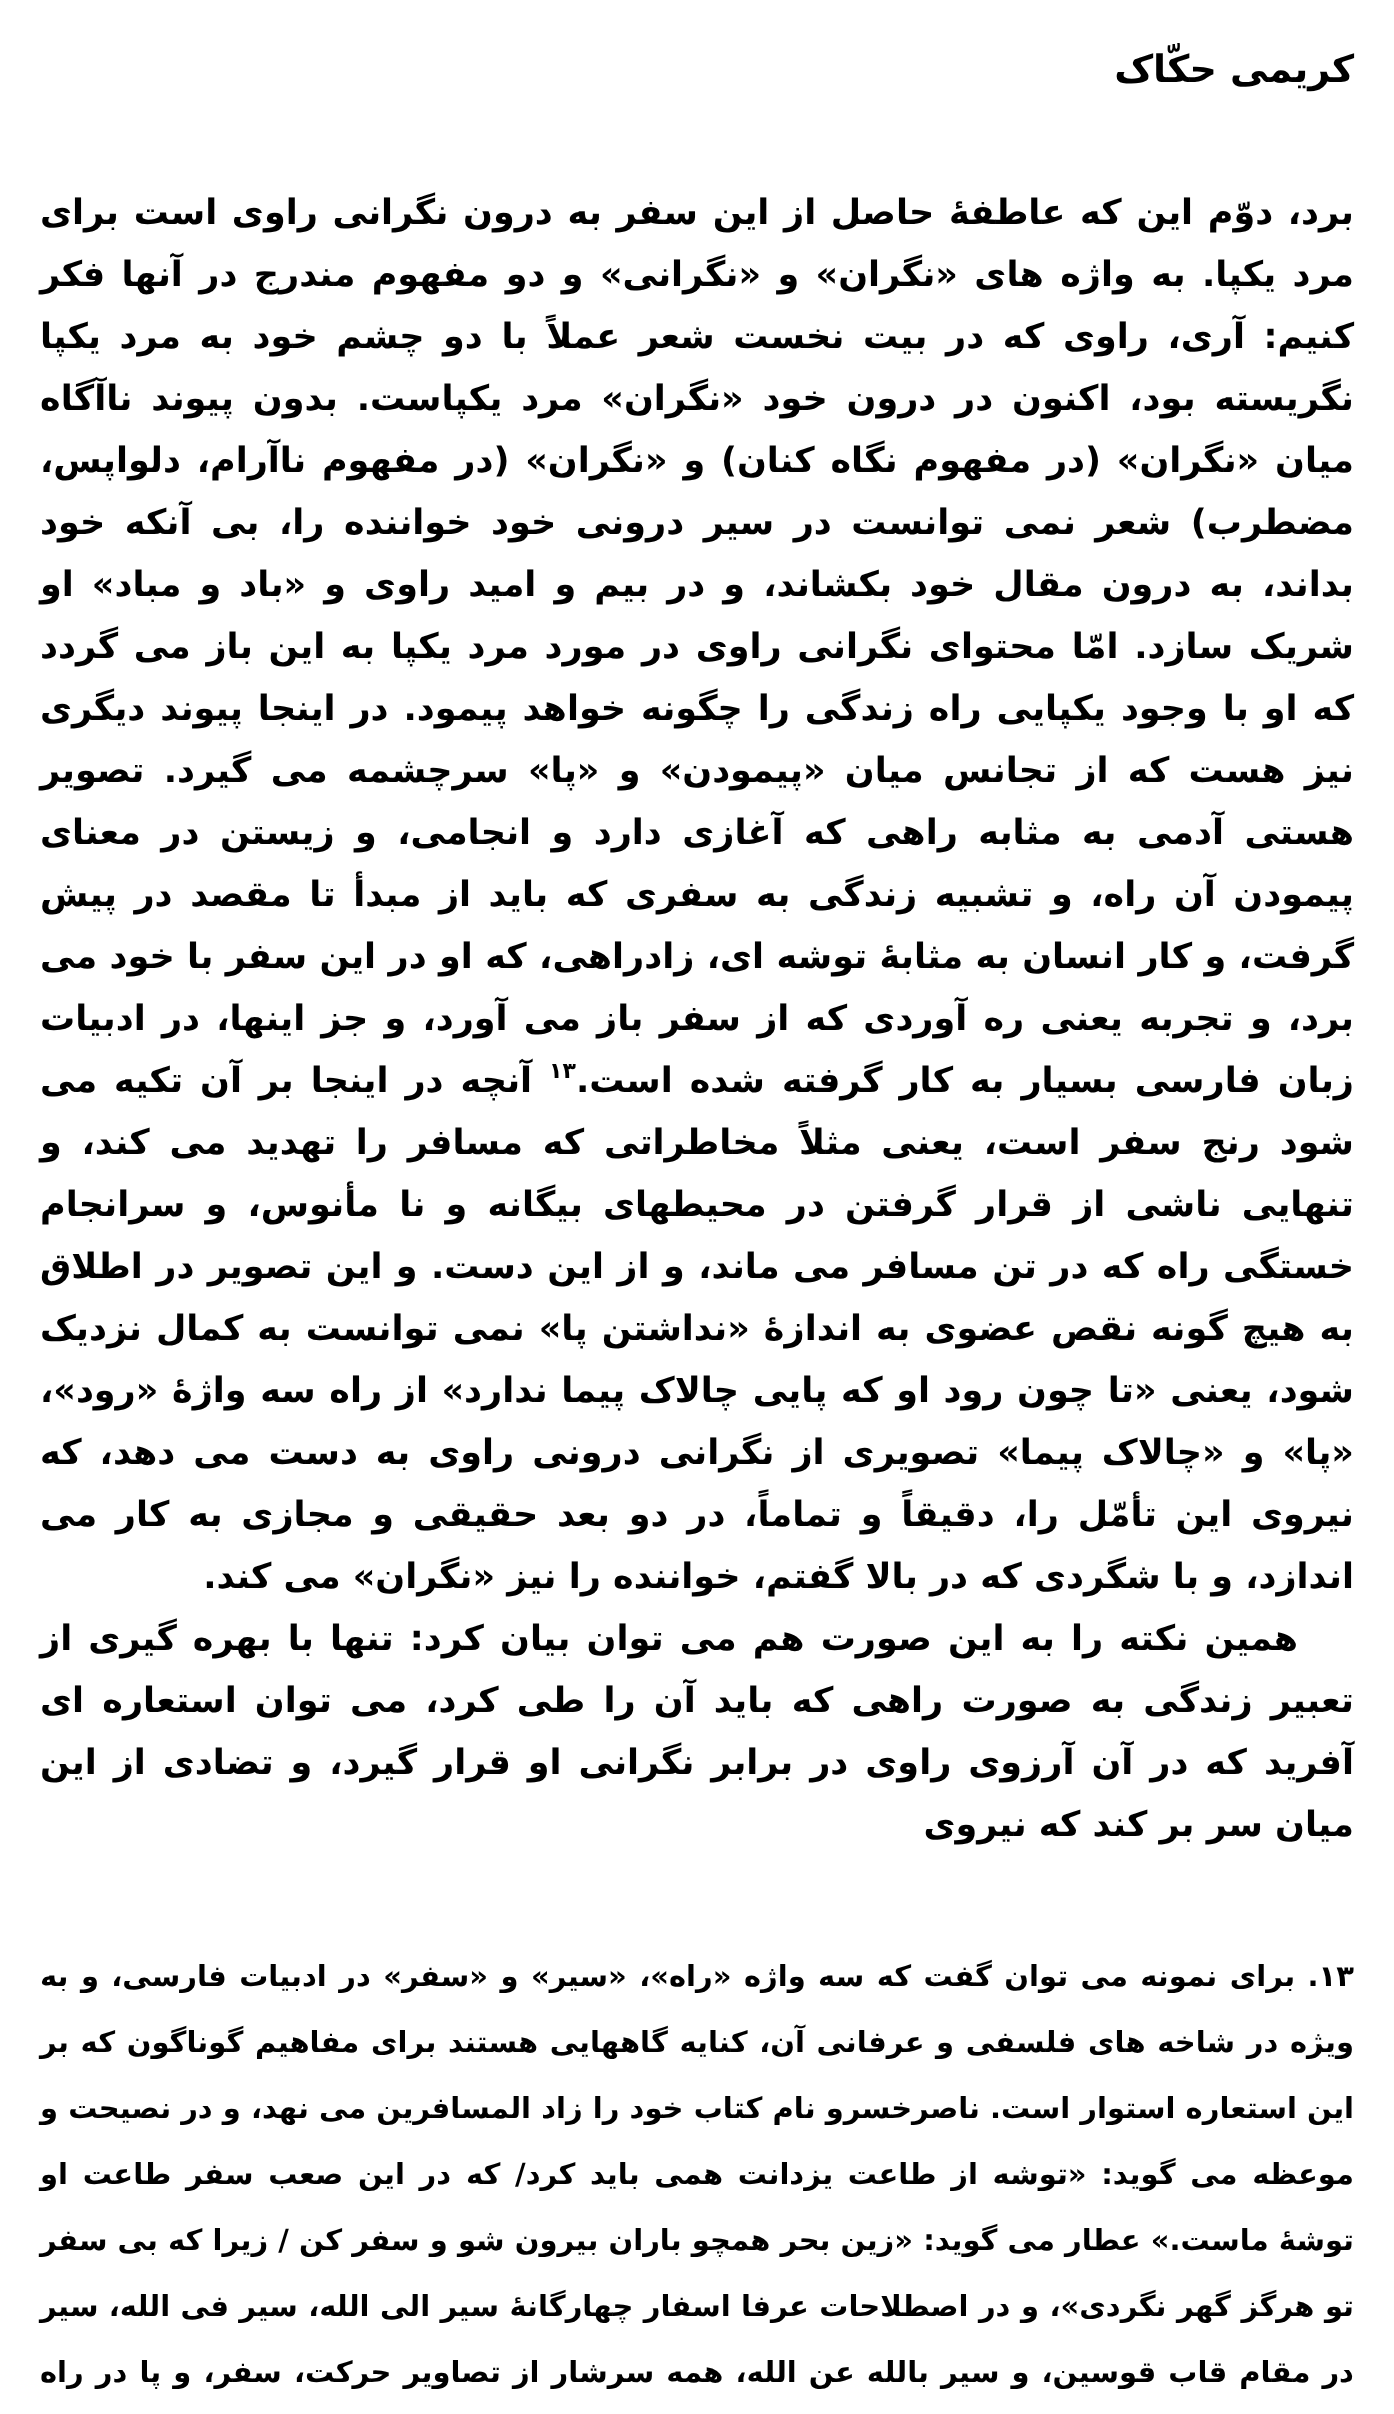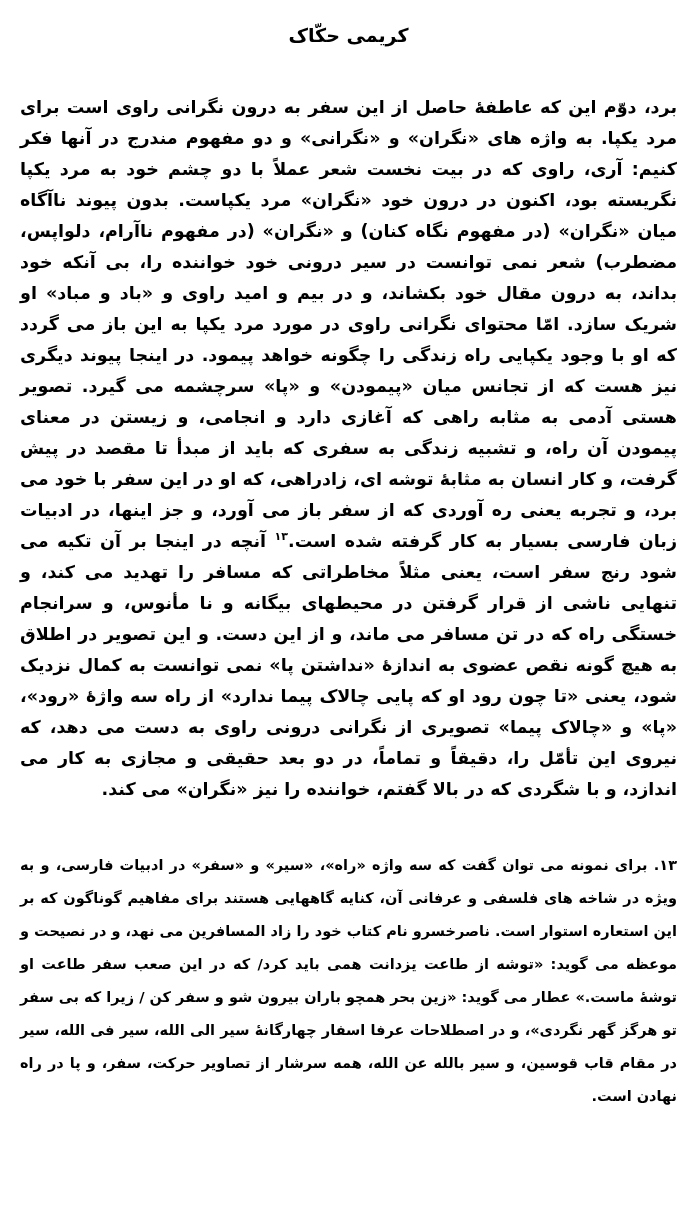--- a/index.html
+++ b/index.html
@@ -14,21 +14,21 @@
     font-family: "DejaVu Sans", sans-serif;
     direction: rtl;
   }
   .page {
     box-sizing: border-box;
     width: 697px;
     min-height: 1207px;
     padding: 24px 20px 10px 20px;
   }
   .running-head {
-    text-align: center;
+    text-align: right;
     font-size: 19px;
     font-weight: bold;
     letter-spacing: 0.5px;
     margin-bottom: 46px;
   }
   .body-text {
     font-size: 17.5px;
     font-weight: bold;
     line-height: 31px;
     text-align: justify;
@@ -60,19 +60,20 @@
 </style>
 </head>
 <body>
 
 <div class="page">
 
   <div class="running-head">کریمی حکّاک</div>
 
   <div class="body-text">
     <p><span>برد، دوّم این که عاطفهٔ حاصل از این سفر به درون نگرانی راوی است برای مرد یکپا. به واژه های «نگران» و «نگرانی» و دو مفهوم مندرج در آنها فکر کنیم: آری، راوی که در بیت نخست شعر عملاً با دو چشم خود به مرد یکپا نگریسته بود، اکنون در درون خود «نگران» مرد یکپاست. بدون پیوند ناآگاه میان «نگران» (در مفهوم نگاه کنان) و «نگران» (در مفهوم ناآرام، دلواپس، مضطرب) شعر نمی توانست در سیر درونی خود خواننده را، بی آنکه خود بداند، به درون مقال خود بکشاند، و در بیم و امید راوی و «باد و مباد» او شریک سازد. امّا محتوای نگرانی راوی در مورد مرد یکپا به این باز می گردد که او با وجود یکپایی راه زندگی را چگونه خواهد پیمود. در اینجا پیوند دیگری نیز هست که از تجانس میان «پیمودن» و «پا» سرچشمه می گیرد. تصویر هستی آدمی به مثابه راهی که آغازی دارد و انجامی، و زیستن در معنای پیمودن آن راه، و تشبیه زندگی به سفری که باید از مبدأ تا مقصد در پیش گرفت، و کار انسان به مثابهٔ توشه ای، زادراهی، که او در این سفر با خود می برد، و تجربه یعنی ره آوردی که از سفر باز می آورد، و جز اینها، در ادبیات زبان فارسی بسیار به کار گرفته شده است.</span><sup class="fn-ref">۱۳</sup><span> آنچه در اینجا بر آن تکیه می شود رنج سفر است، یعنی مثلاً مخاطراتی که مسافر را تهدید می کند، و تنهایی ناشی از قرار گرفتن در محیطهای بیگانه و نا مأنوس، و سرانجام خستگی راه که در تن مسافر می ماند، و از این دست. و این تصویر در اطلاق به هیچ گونه نقص عضوی به اندازهٔ «نداشتن پا» نمی توانست به کمال نزدیک شود، یعنی «تا چون رود او که پایی چالاک پیما ندارد» از راه سه واژهٔ «رود»، «پا» و «چالاک پیما» تصویری از نگرانی درونی راوی به دست می دهد، که نیروی این تأمّل را، دقیقاً و تماماً، در دو بعد حقیقی و مجازی به کار می اندازد، و با شگردی که در بالا گفتم، خواننده را نیز «نگران» می کند.</span></p>
+    <p class="para-indent">همین نکته را به این صورت هم می توان بیان کرد: تنها با بهره گیری از تعبیر زندگی به صورت راهی که باید آن را طی کرد، می توان استعاره ای آفرید که در آن آرزوی راوی در برابر نگرانی او قرار گیرد، و تضادی از این میان سر بر کند که نیروی</p>
   </div>
 
   <div class="footnote">
     <p><span>۱۳.</span><span> برای نمونه می توان گفت که سه واژه «راه»، «سیر» و «سفر» در ادبیات فارسی، و به ویژه در شاخه های فلسفی و عرفانی آن، کنایه گاههایی هستند برای مفاهیم گوناگون که بر این استعاره استوار است. ناصرخسرو نام کتاب خود را </span><span class="book-title">زاد المسافرین</span><span> می نهد، و در نصیحت و موعظه می گوید: «توشه از طاعت یزدانت همی باید کرد/ که در این صعب سفر طاعت او توشهٔ ماست.» عطار می گوید: «زین بحر همچو باران بیرون شو و سفر کن / زیرا که بی سفر تو هرگز گهر نگردی»، و در اصطلاحات عرفا اسفار چهارگانهٔ سیر الی الله، سیر فی الله، سیر در مقام قاب قوسین، و سیر بالله عن الله، همه سرشار از تصاویر حرکت، سفر، و پا در راه نهادن است.</span></p>
   </div>
 
 </div>
 
 </body></html>

